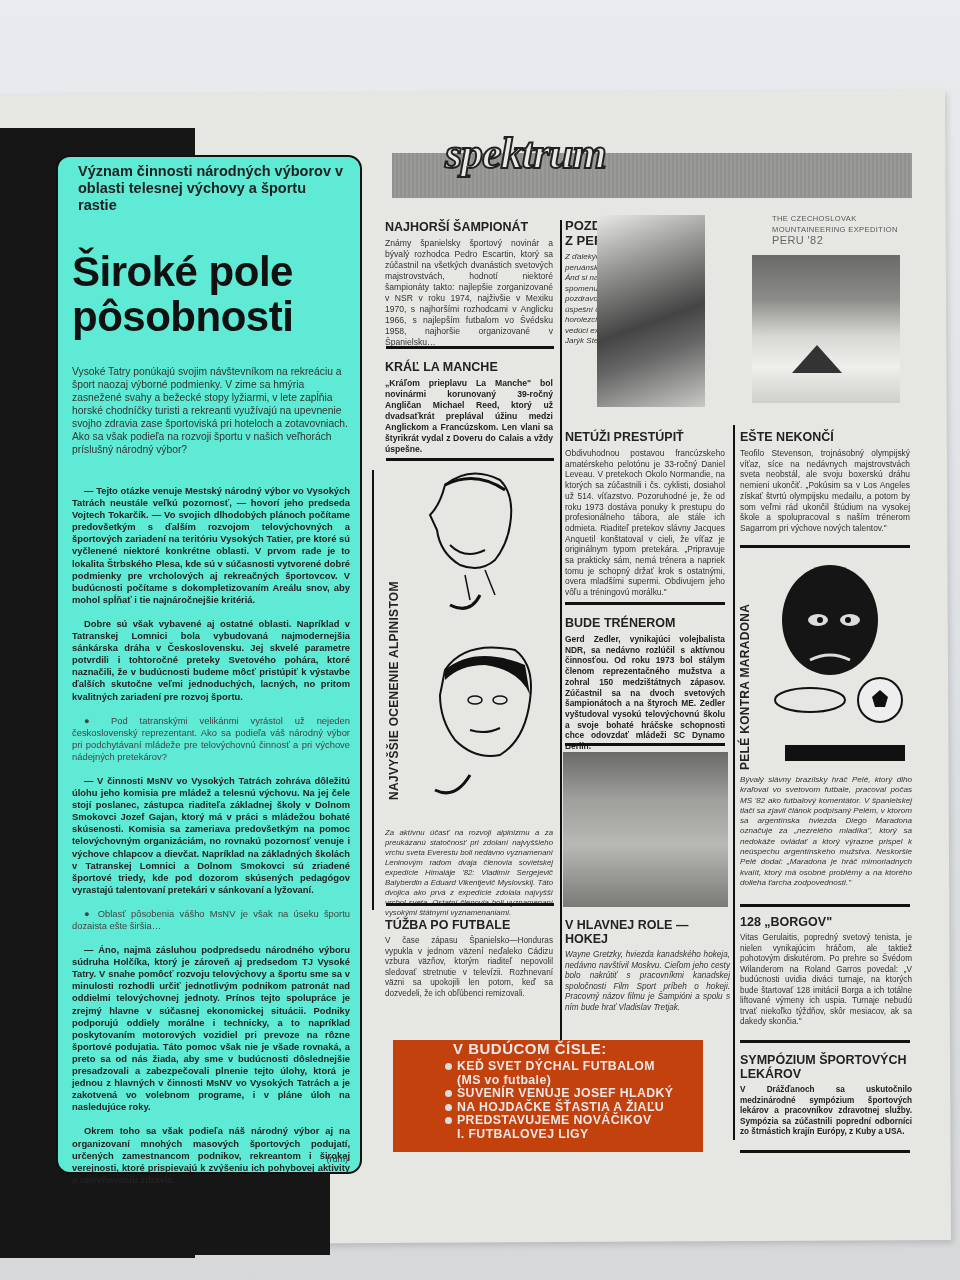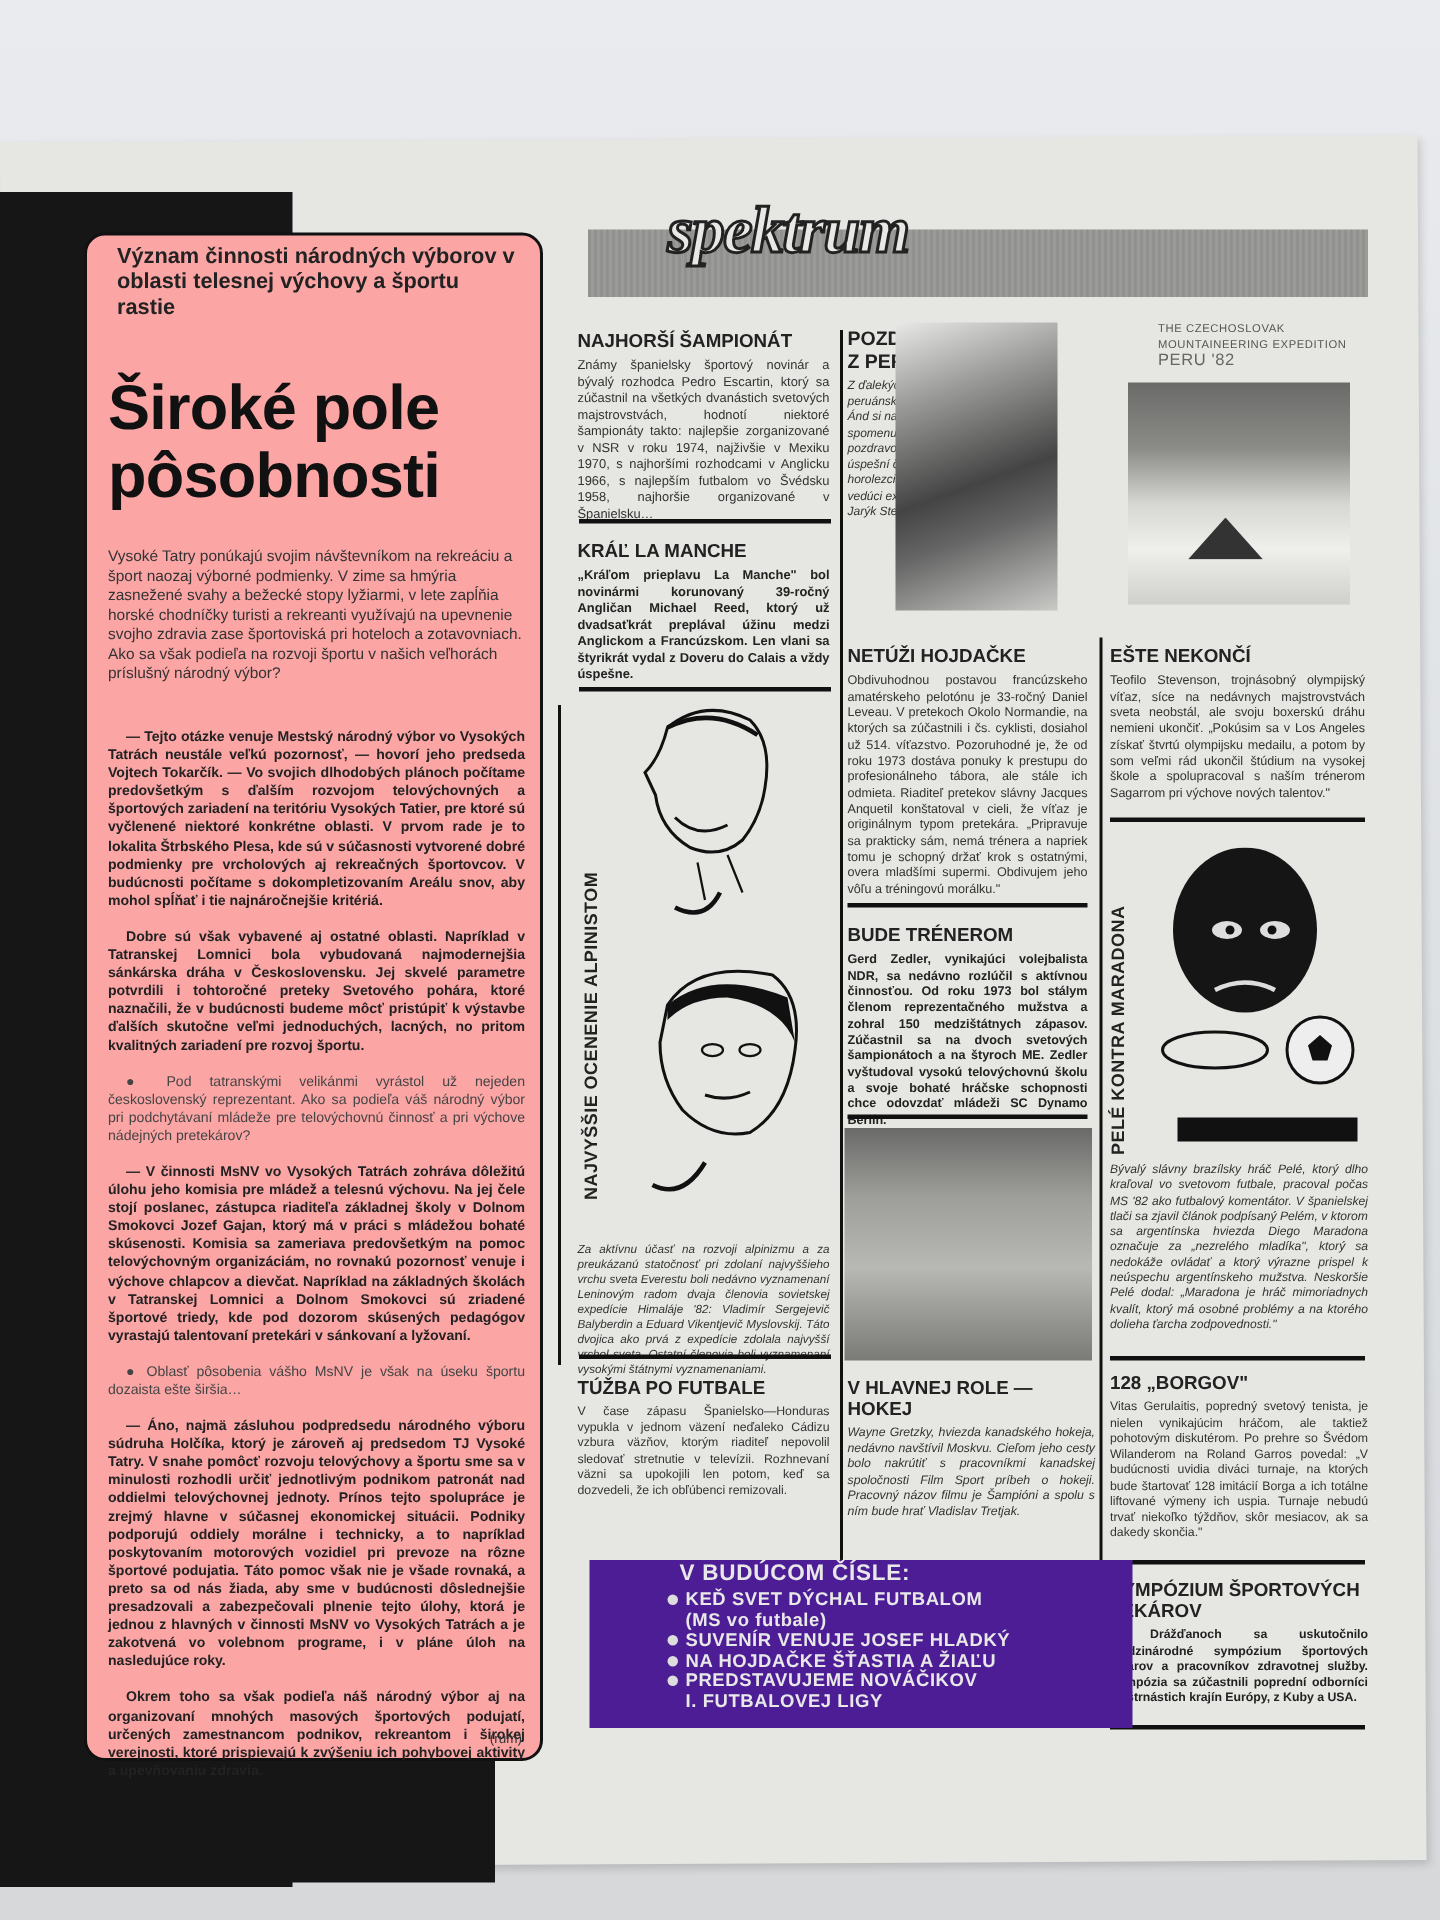--- a/index.html
+++ b/index.html
@@ -1,21 +1,21 @@
 <!DOCTYPE html>
 <html><head>
 <meta charset="utf-8">
 <style>
   html,body{margin:0;padding:0;}
   body{width:960px;height:1280px;background:#dfe1e3;position:relative;overflow:hidden;font-family:"Liberation Sans",sans-serif;color:#1a1a1a;}
   .wall{position:absolute;left:0;top:0;width:960px;height:1280px;background:linear-gradient(180deg,#e9ebee 0%,#dcdfe2 60%,#d6d8da 100%);}
   .sheet{position:absolute;left:0;top:95px;width:945px;height:1150px;background:#e6e6e2;transform:rotate(-0.3deg);transform-origin:0 0;box-shadow:2px 3px 6px rgba(0,0,0,.15);}
   .black-strip{position:absolute;left:0;top:128px;width:195px;height:1130px;background:#161616;}
   .black-strip2{position:absolute;left:0;top:1165px;width:330px;height:90px;background:#161616;}
-  .left-card{position:absolute;left:56px;top:155px;width:302px;height:1015px;background:#fca5a5;border:2px solid #111;border-radius:14px;padding:0;}
+  .left-card{position:absolute;left:56px;top:155px;width:302px;height:1015px;background:#5eead4;border:2px solid #111;border-radius:14px;padding:0;}
   .kicker{position:absolute;left:20px;top:6px;width:270px;font-weight:bold;font-size:14.5px;line-height:17px;color:#222;}
   .headline{position:absolute;left:14px;top:92px;width:280px;font-weight:bold;font-size:42px;line-height:45px;color:#111;letter-spacing:-0.5px;}
   .lead{position:absolute;left:14px;top:208px;width:278px;font-size:10.3px;line-height:13px;color:#333;}
   .body{position:absolute;left:14px;top:316px;width:278px;font-size:9.4px;line-height:12.1px;color:#222;text-align:justify;}
   .body p{margin:12px 0 8px 0;text-indent:12px;}
   .body p.q{font-weight:normal;color:#444;}
   .body p.a{font-weight:bold;}
   .sig{position:absolute;right:12px;bottom:8px;font-size:9px;color:#333;}
 
   .banner{position:absolute;left:392px;top:153px;width:520px;height:45px;background:#9a9a98;background-image:repeating-linear-gradient(90deg,rgba(0,0,0,.06) 0 2px,transparent 2px 4px);}
@@ -34,21 +34,21 @@
   .ph-climb{left:597px;top:215px;width:108px;height:192px;background:linear-gradient(160deg,#e8e8e6 0%,#9a9a98 25%,#444 55%,#666 70%,#c9c9c6 100%);}
   .ph-camp{left:752px;top:255px;width:148px;height:148px;background:linear-gradient(180deg,#6a6a68 0%,#8c8c89 30%,#d7d7d3 55%,#efefec 75%,#cfcfcb 100%);}
   .ph-hockey{left:563px;top:752px;width:165px;height:155px;background:linear-gradient(180deg,#6a6a68 0%,#9e9e9b 30%,#b8b8b4 60%,#7a7a77 100%);}
   .ph-tent{position:absolute;left:40px;top:90px;width:50px;height:28px;background:#333;clip-path:polygon(50% 0,100% 100%,0 100%);}
   .peru-cap{position:absolute;left:752px;top:213px;width:160px;font-size:7.5px;line-height:11px;color:#555;letter-spacing:0.4px;margin-left:20px;}
   .peru-cap .big{font-size:11px;color:#666;}
 
   .sketch{position:absolute;border:none;}
   .vert-title{position:absolute;transform:rotate(-90deg);transform-origin:left top;font-weight:bold;font-size:12px;color:#222;white-space:nowrap;letter-spacing:0.3px;}
 
-  .next-box{position:absolute;left:393px;top:1040px;width:362px;height:112px;background:#4c1d95;color:#e8e8e8;}
+  .next-box{position:absolute;left:393px;top:1040px;width:310px;height:112px;background:#c2410c;color:#e8e8e8;}
   .next-box .hd{position:absolute;left:60px;top:0px;font-weight:bold;font-size:15px;letter-spacing:0.5px;}
   .next-box ul{position:absolute;left:52px;top:20px;margin:0;padding:0;list-style:none;font-weight:bold;font-size:12.3px;line-height:13.5px;letter-spacing:0.4px;}
   .next-box li{position:relative;padding-left:12px;}
   .next-box li .dot{position:absolute;left:0;top:3px;width:7px;height:7px;border-radius:50%;background:#ddd;}
   .next-box li.cont{padding-left:12px;}
 </style>
 </head>
 <body>
 
 <div class="wall"></div>
@@ -120,21 +120,21 @@
   <path d="M45 90 Q60 95 75 88" fill="none" stroke="#111" stroke-width="2"></path>
   <path d="M10 150 Q30 160 45 135" fill="none" stroke="#111" stroke-width="3"></path>
 </svg>
 <div class="vert-title" style="left:387px;top:800px;">NAJVYŠŠIE OCENENIE ALPINISTOM</div>
 <div class="art" style="left:385px;top:828px;width:168px;">
   <div class="t i" style="font-size:7.8px;line-height:10px;">Za aktívnu účasť na rozvoji alpinizmu a za preukázanú statočnosť pri zdolaní najvyššieho vrchu sveta Everestu boli nedávno vyznamenaní Leninovým radom dvaja členovia sovietskej expedície Himaláje '82: Vladimír Sergejevič Balyberdin a Eduard Vikentjevič Myslovskij. Táto dvojica ako prvá z expedície zdolala najvyšší vrchol sveta. Ostatní členovia boli vyznamenaní vysokými štátnymi vyznamenaniami.</div>
 </div>
 <div class="hrule" style="left:386px;top:903px;width:168px;"></div>
 
 <div class="art" style="left:565px;top:430px;width:160px;">
-  <h3>NETÚŽI HOJDAČKE</h3>
+  <h3>NETÚŽI PRESTÚPIŤ</h3>
   <div class="t" style="font-size:8.4px;line-height:10.7px;">Obdivuhodnou postavou francúzskeho amatérskeho pelotónu je 33-ročný Daniel Leveau. V pretekoch Okolo Normandie, na ktorých sa zúčastnili i čs. cyklisti, dosiahol už 514. víťazstvo. Pozoruhodné je, že od roku 1973 dostáva ponuky k prestupu do profesionálneho tábora, ale stále ich odmieta. Riaditeľ pretekov slávny Jacques Anquetil konštatoval v cieli, že víťaz je originálnym typom pretekára. „Pripravuje sa prakticky sám, nemá trénera a napriek tomu je schopný držať krok s ostatnými, overa mladšími supermi. Obdivujem jeho vôľu a tréningovú morálku."</div>
 </div>
 <div class="hrule" style="left:565px;top:602px;width:160px;"></div>
 
 <div class="art" style="left:740px;top:430px;width:170px;">
   <h3>EŠTE NEKONČÍ</h3>
   <div class="t" style="font-size:8.4px;line-height:10.7px;">Teofilo Stevenson, trojnásobný olympijský víťaz, síce na nedávnych majstrovstvách sveta neobstál, ale svoju boxerskú dráhu nemieni ukončiť. „Pokúsim sa v Los Angeles získať štvrtú olympijsku medailu, a potom by som veľmi rád ukončil štúdium na vysokej škole a spolupracoval s naším trénerom Sagarrom pri výchove nových talentov."</div>
 </div>
 <div class="hrule" style="left:740px;top:545px;width:170px;"></div>
 

